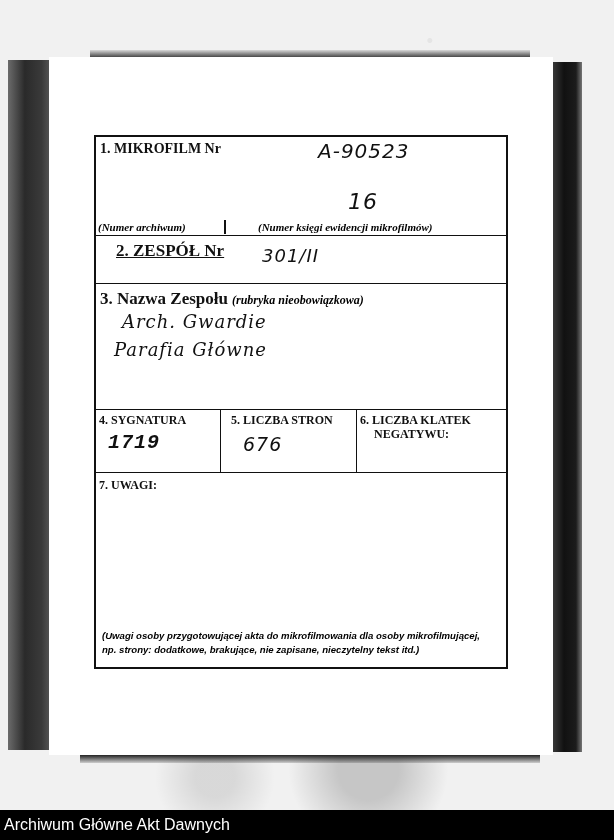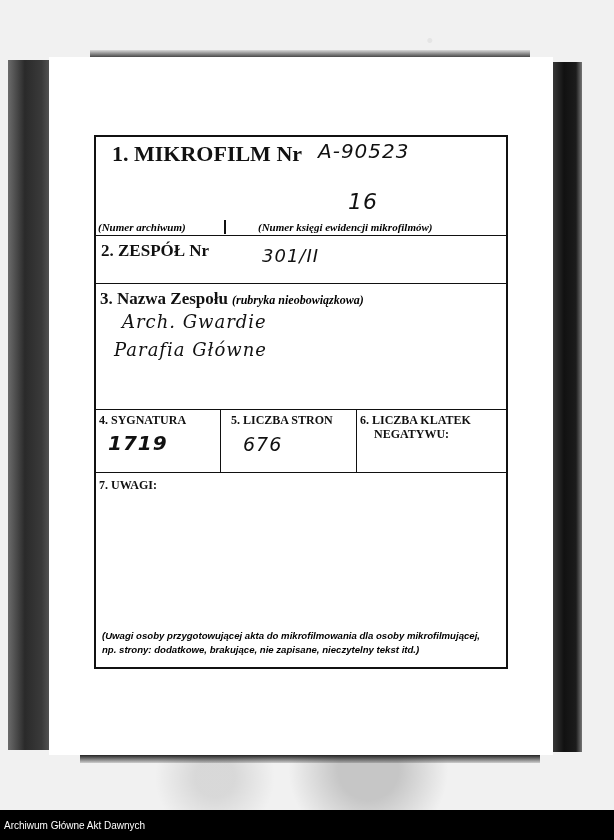--- a/index.html
+++ b/index.html
@@ -44,64 +44,64 @@
   .row { position:absolute; left:0; right:0; border-bottom:1.5px solid #111; }
   .lbl { font-weight:bold; color:#111; }
   .hand {
     font-family:"DejaVu Sans", sans-serif; font-style:italic; color:#111;
     position:absolute; letter-spacing:1px;
   }
   .small-it { font-style:italic; font-weight:bold; font-size:11px; }
   .footer {
     position:absolute; left:0; top:810px; width:614px; height:30px;
     background:#000; color:#fff;
-    font-family:"Liberation Sans", sans-serif; font-size:10px;
+    font-family:"Liberation Sans", sans-serif; font-size:16px;
     display:flex; align-items:center; padding-left:4px; box-sizing:border-box;
   }
 </style>
 </head>
 <body>
 
 <div class="noise"></div>
 <div class="film-left"></div>
 <div class="film-right"></div>
 <div class="film-top"></div>
 <div class="film-bottom"></div>
 
 <div class="sheet"></div>
 
 <div class="form">
 
   <div class="row" style="top:0; height:98px;">
-    <span class="lbl" style="position:absolute; left:16px; top:4px; font-size:22px;text-align:center;">1. MIKROFILM  Nr</span>
+    <span class="lbl" style="position:absolute; left:4px; top:4px; font-size:14px;text-align:center;">1. MIKROFILM  Nr</span>
     <span class="hand" style="left:222px; top:2px; font-size:20px;">A-90523</span>
     <span class="hand" style="left:252px; top:52px; font-size:22px;">16</span>
     <span class="small-it" style="position:absolute; left:2px; top:84px;">(Numer archiwum)</span>
     <span style="position:absolute; left:128px; top:83px; width:1.5px; height:14px; background:#111;"></span>
     <span class="small-it" style="position:absolute; left:162px; top:84px;">(Numer księgi ewidencji mikrofilmów)</span>
   </div>
 
   <div class="row" style="top:98px; height:48px;">
-    <span class="lbl" style="position:absolute; left:5px; top:6px; font-size:17px;">2. ZESPÓŁ  Nr</span>
+    <span class="lbl" style="position:absolute; left:20px; top:6px; font-size:17px;text-decoration:underline;">2. ZESPÓŁ  Nr</span>
     <span class="hand" style="left:166px; top:10px; font-size:18px;">301/II</span>
   </div>
 
   <div class="row" style="top:146px; height:126px;">
     <span style="position:absolute; left:4px; top:6px;">
       <span class="lbl" style="font-size:17px;">3. Nazwa Zespołu</span>
       <span class="small-it" style="font-size:12px;">(rubryka nieobowiązkowa)</span>
     </span>
     <span class="hand" style="left:26px; top:28px; font-size:18px; font-family:'DejaVu Serif',serif;">Arch. Gwardie</span>
     <span class="hand" style="left:18px; top:56px; font-size:18px; font-family:'DejaVu Serif',serif;">Parafia Główne</span>
   </div>
 
   <div class="row" style="top:272px; height:63px;padding-left:8px;">
     <div style="position:absolute; left:0; top:0; width:124px; height:63px; border-right:1.5px solid #111;">
       <span class="lbl" style="position:absolute; left:3px; top:4px; font-size:12px;">4. SYGNATURA</span>
-      <span class="hand" style="left:12px; top:22px; font-size:20px; font-weight:bold;">1719</span>
+      <span class="hand" style="left:12px; top:22px; font-size:20px; font-weight:bold;font-family:Liberation Mono, monospace;">1719</span>
     </div>
     <div style="position:absolute; left:125px; top:0; width:135px; height:63px; border-right:1.5px solid #111;">
       <span class="lbl" style="position:absolute; left:3px; top:4px; font-size:12px;margin-left:7px;">5. LICZBA  STRON</span>
       <span class="hand" style="left:22px; top:24px; font-size:19px;">676</span>
     </div>
     <div style="position:absolute; left:261px; top:0; right:0; height:63px;">
       <span class="lbl" style="position:absolute; left:3px; top:4px; font-size:12px;">6. LICZBA  KLATEK</span>
       <span class="lbl" style="position:absolute; left:17px; top:18px; font-size:12px;">NEGATYWU:</span>
     </div>
   </div>

